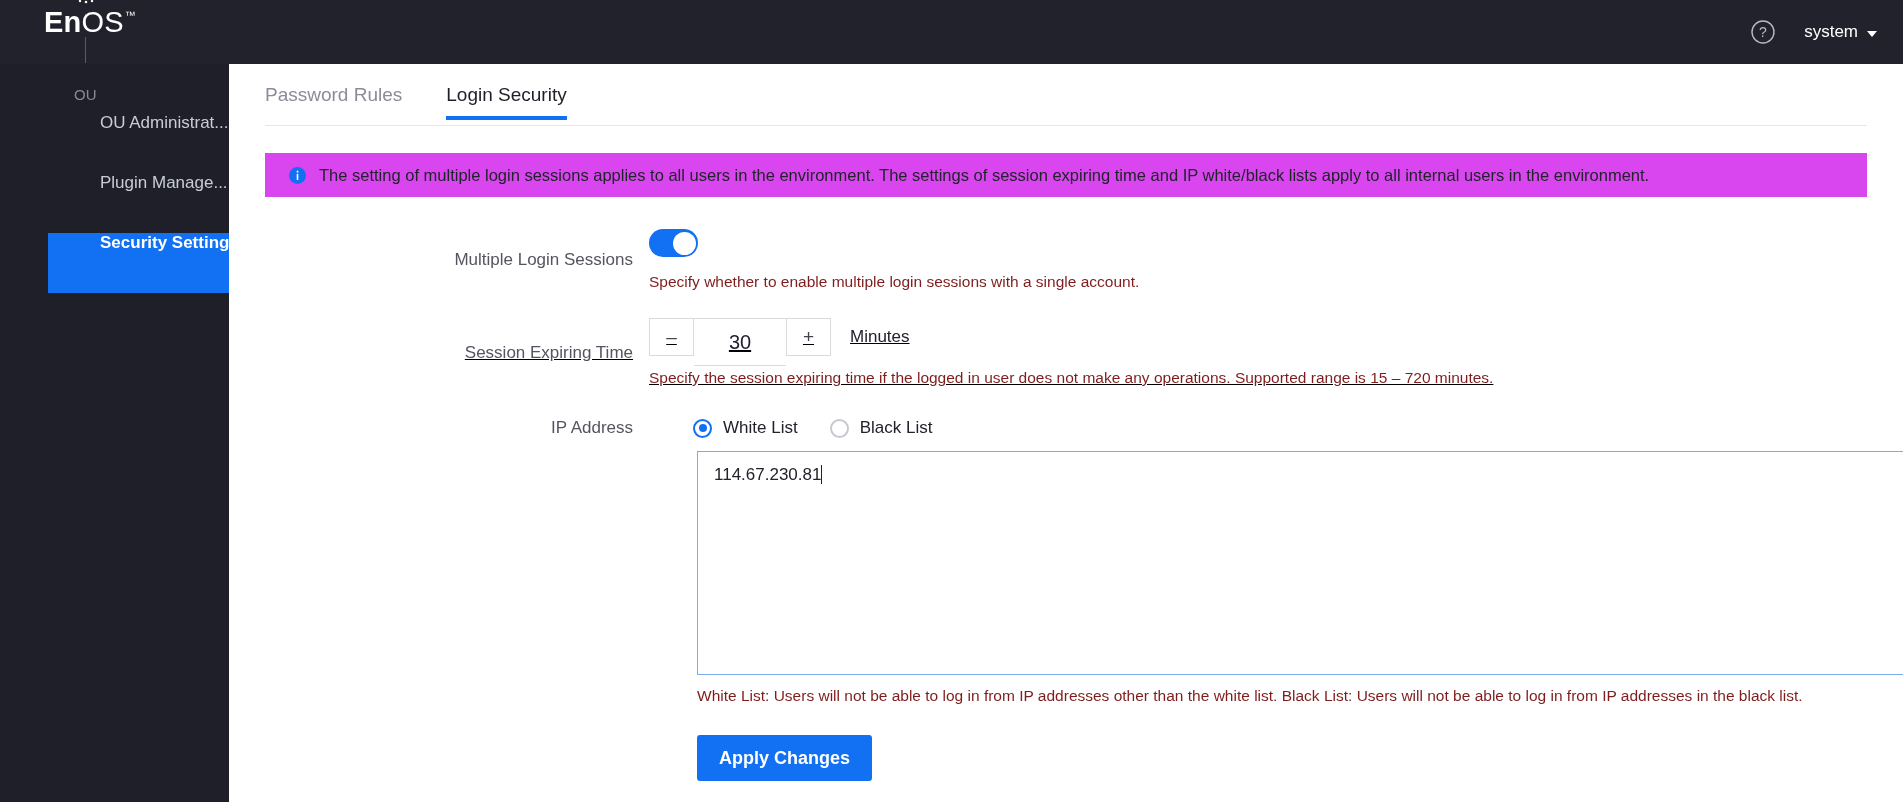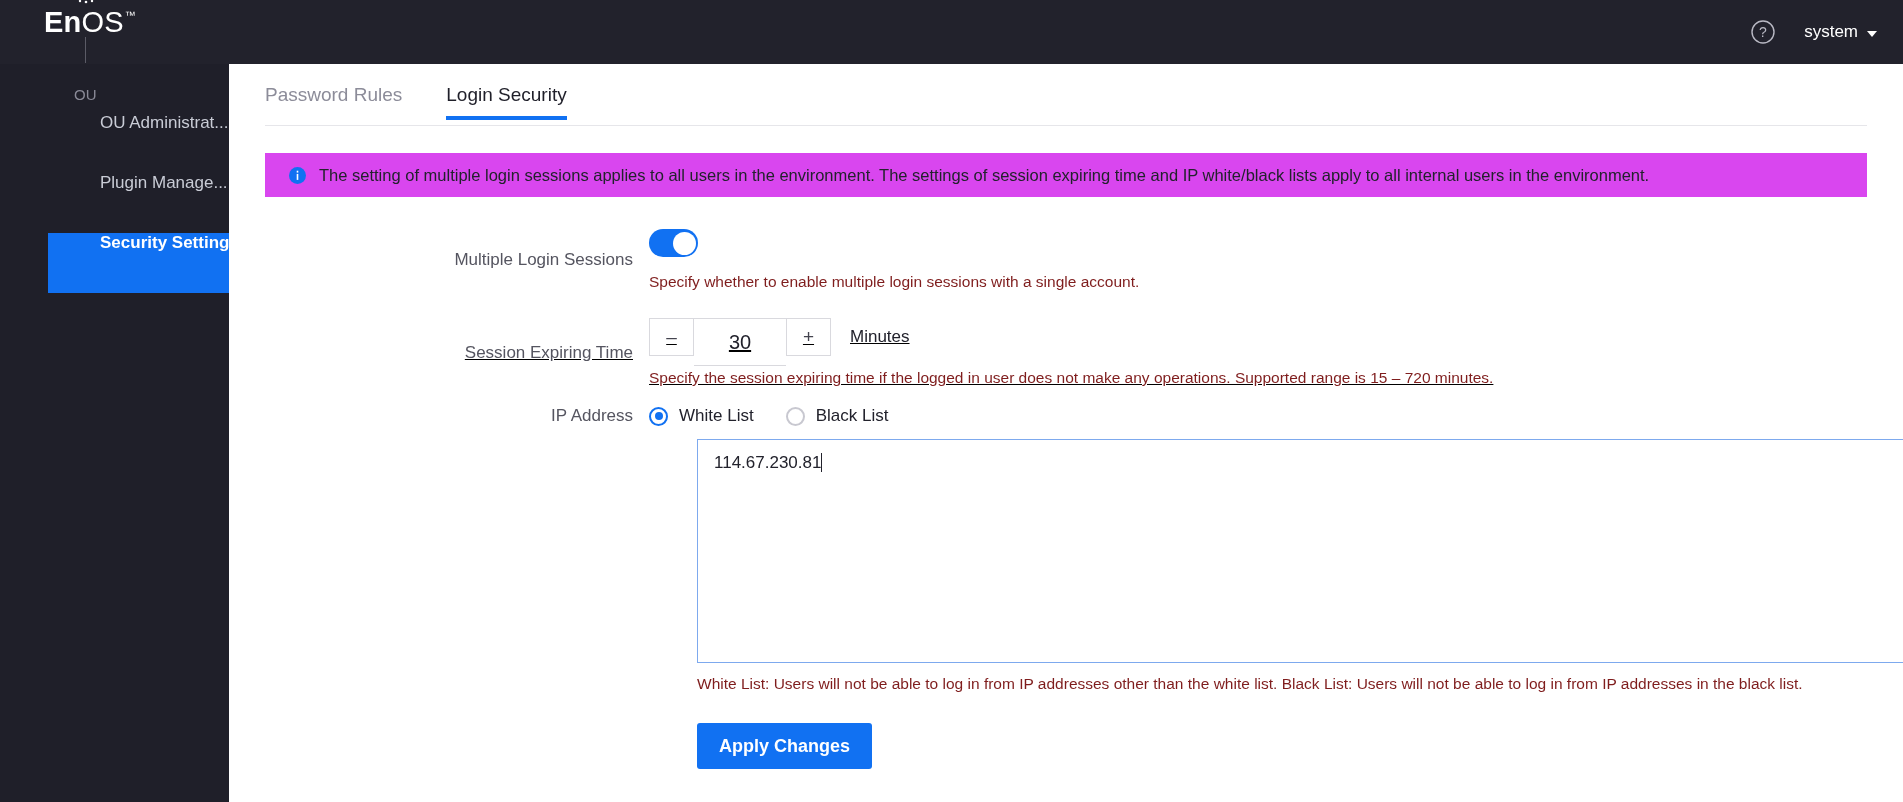--- a/index.html
+++ b/index.html
@@ -151,21 +151,21 @@
     width: 92px; height: 48px;
     border-top: 1px solid #d9d9de; border-bottom: 1px solid #d9d9de;
     display: flex; align-items: center; justify-content: center;
     font-size: 20px; color: #22222c; background: #ffffff;
     cursor: text;
   }
   #unit-label { margin-left: 19px; font-size: 17px; color: #22222c; line-height: 38px; }
   #expiry-hint { margin-top: 13px; }
 
   
-  #row-ip { margin-top: 18px; }
+  #row-ip { margin-top: 30px; gap: 44px; }
   #row-ip .form-label { line-height: 22px; }
   .radio-group { display: flex; align-items: center; gap: 32px; }
   .radio { display: flex; align-items: center; gap: 11px; cursor: pointer; }
   .radio .dot {
     width: 19px; height: 19px; border-radius: 50%;
     border: 2px solid #c8c8d0; background: #ffffff;
     display: flex; align-items: center; justify-content: center;
     flex: 0 0 auto;
   }
   .radio.checked .dot { border-color: #1171f2; }

